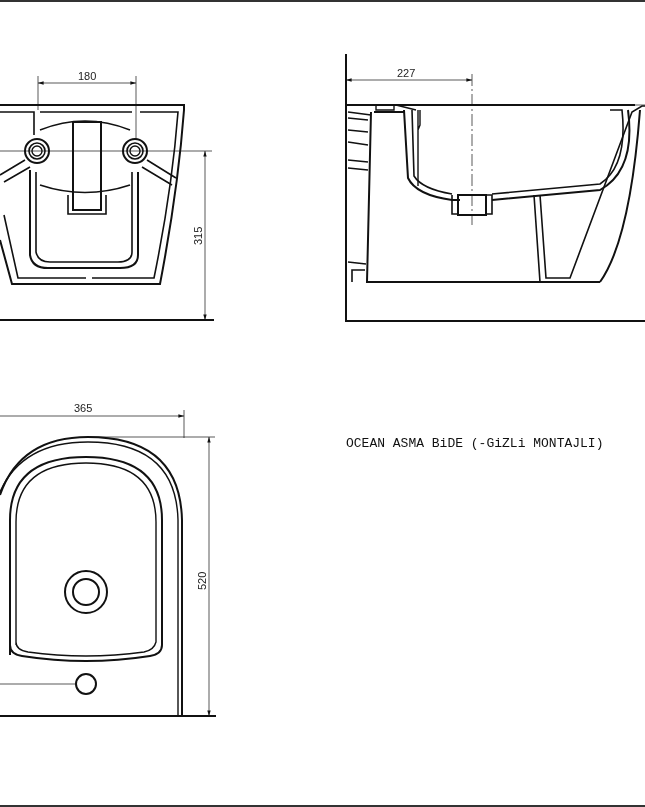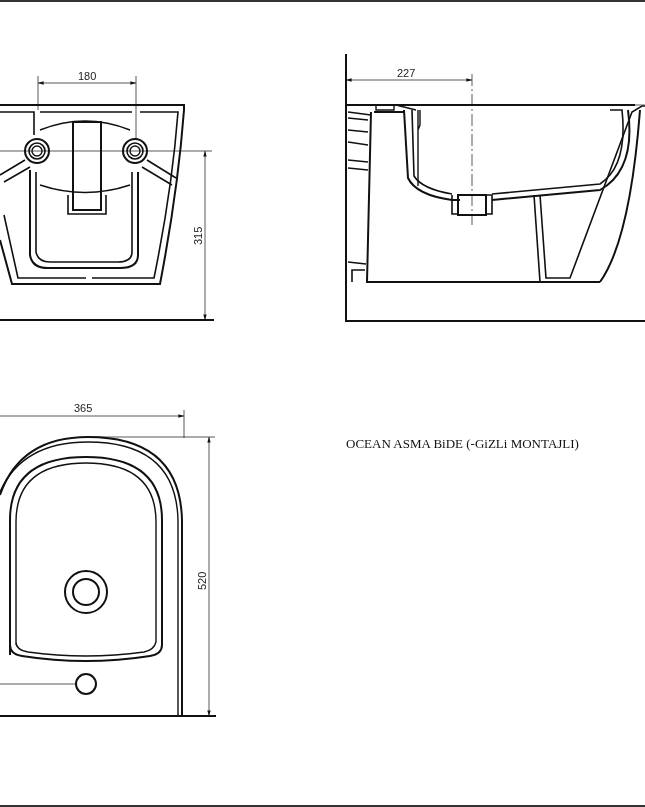--- a/index.html
+++ b/index.html
@@ -3,21 +3,21 @@
   <meta charset="utf-8">
   <style>
     html, body { margin: 0; padding: 0; background: #ffffff; }
     body { width: 645px; height: 807px; position: relative; overflow: hidden; font-family: "Liberation Sans", sans-serif; }
     .sheet { position: absolute; left: 0; top: 0; width: 645px; height: 801px; }
     .frame-top { position: absolute; left: 0; top: 0; width: 645px; height: 2px; background: #333; }
     .frame-bottom { position: absolute; left: 0; top: 805px; width: 645px; height: 2px; background: #333; }
     svg.drawing { position: absolute; left: 0; top: 0; }
     .dim-text { font-family: "Liberation Sans", sans-serif; font-size: 11px; fill: #222; }
     .title-block { position: absolute; left: 346px; top: 436px; }
-    .title-line { font-family: Liberation Serif, serif; font-size: 13px; color: #111; margin: 0 0 20px 0; white-space: nowrap; letter-spacing: 0px; }
+    .title-line { font-family: Liberation Mono, monospace; font-size: 13px; color: #111; margin: 0 0 20px 0; white-space: nowrap; letter-spacing: 0px; }
   </style>
 </head>
 <body>
 
 <div class="sheet">
   <div class="frame-top"></div>
   <div class="frame-bottom"></div>
 
   <svg class="drawing" width="645" height="807" viewBox="0 0 645 807">
     <defs>

